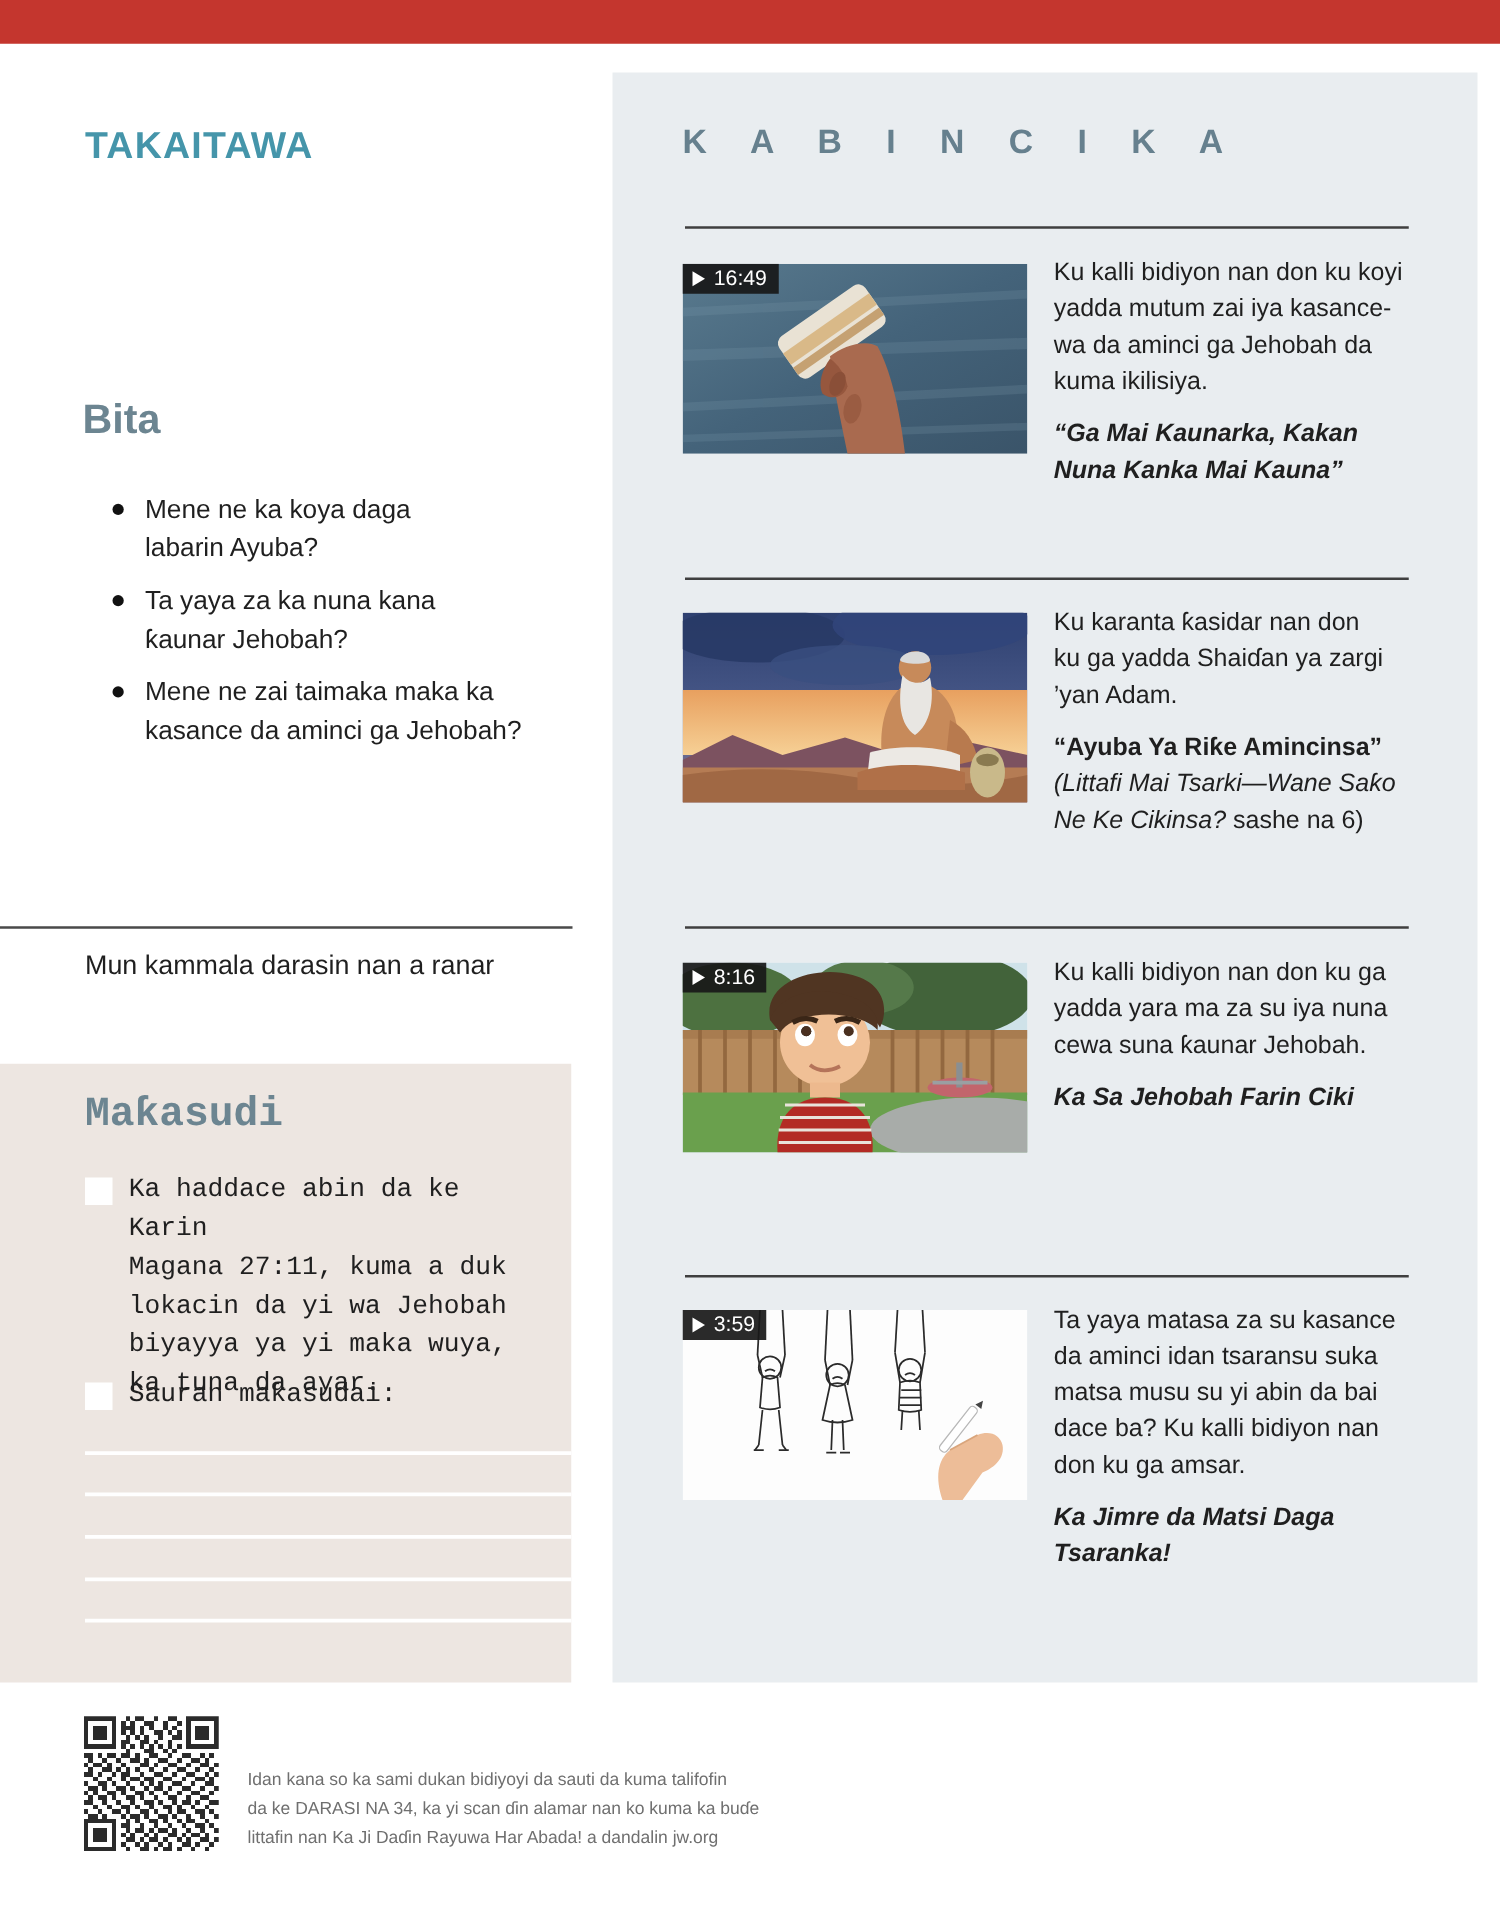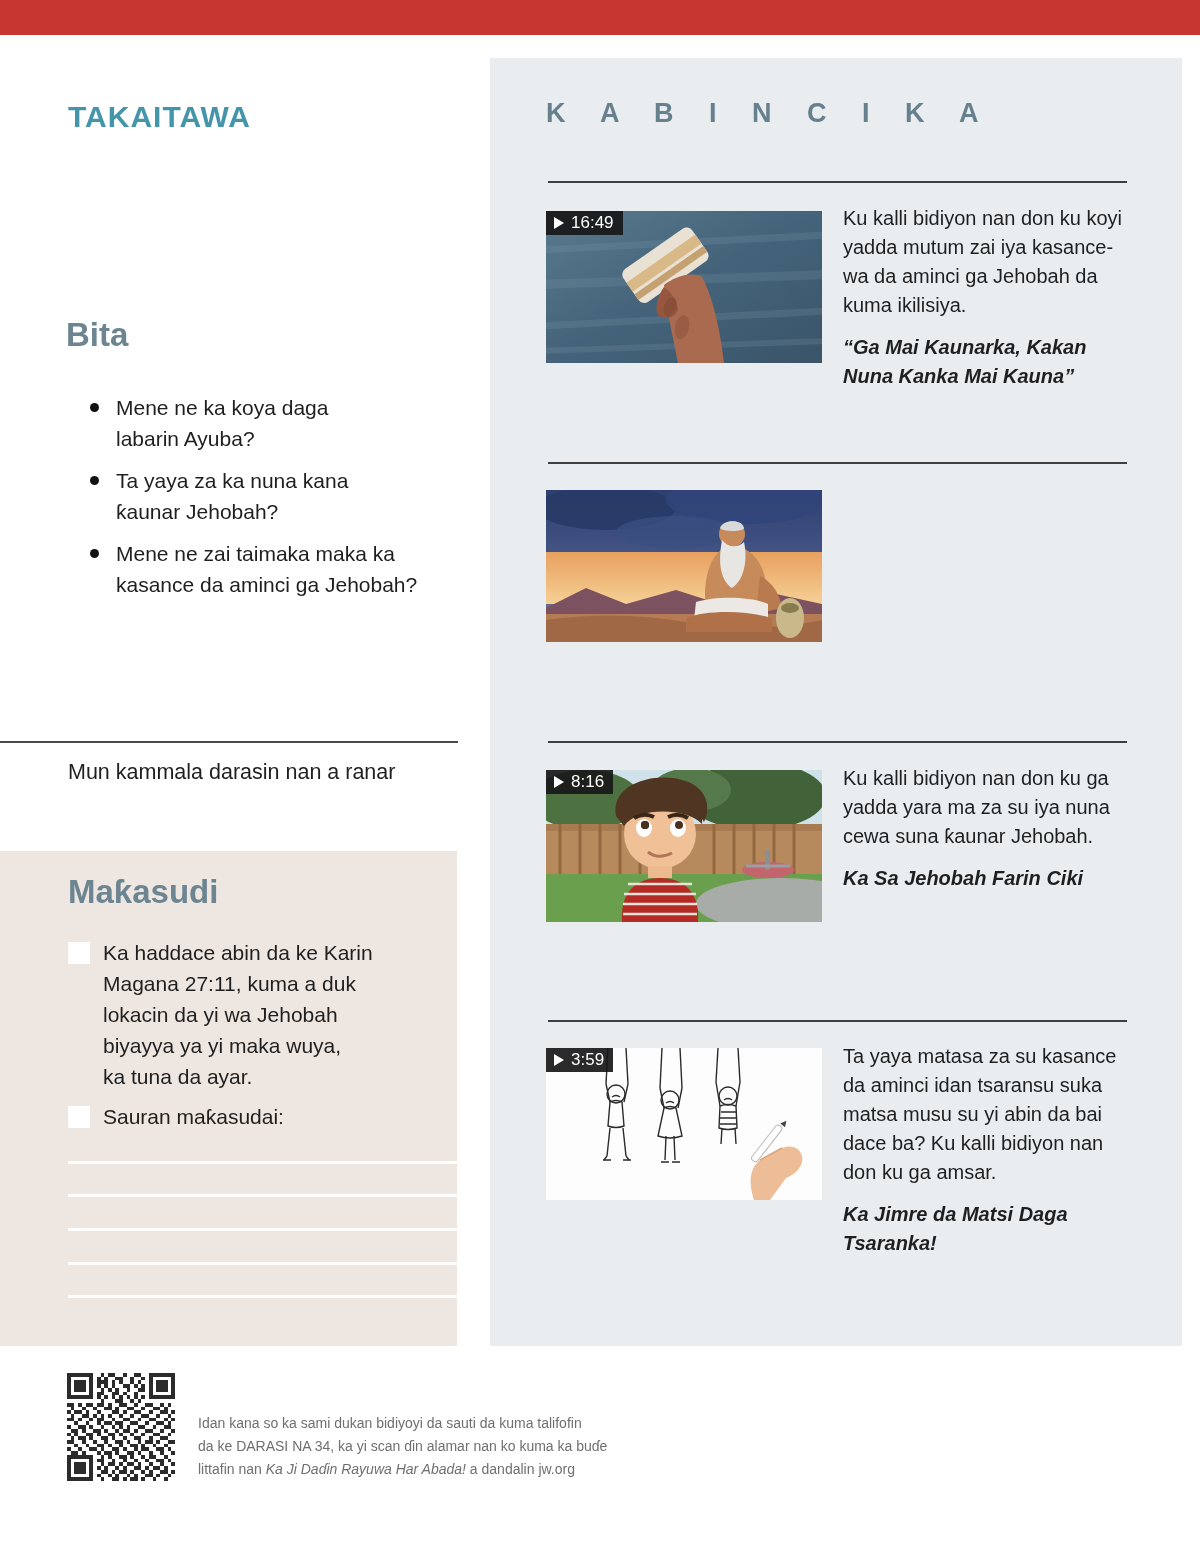--- a/index.html
+++ b/index.html
@@ -16,35 +16,35 @@
   .sum-text{position:absolute;left:68px;top:162px;width:400px;font-size:21.5px;line-height:29px;}
   .bita-title{position:absolute;left:66px;top:316px;font-size:33px;font-weight:bold;color:#6c8591;}
   .bita-list{position:absolute;left:88px;top:392px;width:360px;margin:0;padding:0;list-style:none;}
   .bita-list li{position:relative;padding-left:28px;margin-bottom:11px;font-size:21px;line-height:31px;}
   .bita-list li:before{content:"";position:absolute;left:2px;top:11px;width:9px;height:9px;
                        border-radius:50%;background:#111;}
   .left-rule{position:absolute;left:0;top:741px;width:458px;height:2px;background:#4a4a4a;}
   .date-line{position:absolute;left:68px;top:760px;font-size:21.5px;}
 
   
-  .goals-box{position:absolute;left:0;top:851px;width:457px;height:495px;background:#ede6e1;}
+  .goals-box{position:absolute;left:0;top:851px;width:457px;height:495px;background:#ede6e1;font-family:Liberation Mono, monospace;}
   .goals-title{position:absolute;left:68px;top:22px;font-size:33px;font-weight:bold;color:#6c8591;}
   .goal{position:absolute;left:68px;font-size:21px;line-height:31px;}
   .goal .cb{position:absolute;left:0;top:5px;width:22px;height:22px;background:#ffffff;}
   .goal .gt{display:block;margin-left:35px;width:305px;}
   .g1{top:86px;}
   .g2{top:250px;}
   .wline{position:absolute;left:68px;width:389px;height:3px;background:#ffffff;}
 
   
   .qr{position:absolute;left:67px;top:1373px;width:108px;height:108px;}
   .qr-caption{position:absolute;left:198px;top:1412px;width:600px;font-size:14px;
               line-height:23px;color:#6f6f6f;}
   .qr-caption .ln{display:block;}
-  .qr-caption .it{font-style:italic;}
+  .qr-caption .it{}
 
   
   .panel{position:absolute;left:490px;top:58px;width:692px;height:1288px;background:#e9edf0;}
   .panel-title{position:absolute;left:56px;top:40px;font-size:27px;font-weight:bold;
                letter-spacing:14px;color:#66808e;}
   .rule{position:absolute;left:58px;width:579px;height:2px;background:#3f3f3f;}
   .r1{top:123px;} .r2{top:404px;} .r3{top:683px;} .r4{top:962px;}
 
   .thumb{position:absolute;left:56px;width:276px;height:188px;overflow:hidden;}
   .t1{top:153px;} .t2{top:432px;} .t3{top:712px;} .t4{top:990px;}
@@ -422,20 +422,28 @@
         <circle cx="186" cy="44" r="13" fill="#c78a5a"></circle>
         <path d="M174 38 C 176 30, 196 28, 198 38 C 198 42, 176 42, 174 38 Z" fill="#d9d9d9"></path>
         <path d="M176 50 C 172 72, 174 90, 186 98 C 198 90, 202 70, 198 52 C 192 58, 182 58, 176 50 Z" fill="#e8e6e2"></path>
         <path d="M214 86 C 226 92, 234 104, 236 118 L 210 124 Z" fill="#b87a4e"></path>
         <path d="M150 112 C 170 106, 204 106, 222 114 L 222 130 L 148 130 Z" fill="#ece9e4"></path>
         <path d="M140 128 C 160 120, 200 120, 226 128 L 226 142 L 140 142 Z" fill="#b07048"></path>
         <ellipse cx="244" cy="128" rx="14" ry="20" fill="#c9b98a"></ellipse>
         <ellipse cx="244" cy="118" rx="9" ry="5" fill="#8a7a50"></ellipse>
       </svg>
     </div>
+    <div class="itext x2">
+      <p class="body pre">Ku karanta ƙasidar nan don
+ku ga yadda Shaiɗan ya zargi
+’yan Adam.</p>
+      <p class="tbold">“Ayuba Ya Riƙe Amincinsa”</p>
+      <p class="trest"><span class="ti pre">(Littafi Mai Tsarki—Wane Saƙo
+Ne Ke Cikinsa?</span><span> sashe na 6)</span></p>
+    </div>
 
     <div class="thumb t3">
       <svg viewBox="0 0 276 152" preserveAspectRatio="none">
         <rect width="276" height="152" fill="#cfe2e9"></rect>
         <ellipse cx="40" cy="30" rx="55" ry="30" fill="#4d7140"></ellipse>
         <ellipse cx="210" cy="26" rx="70" ry="34" fill="#42633a"></ellipse>
         <ellipse cx="145" cy="20" rx="40" ry="22" fill="#55794a"></ellipse>
         <rect y="54" width="276" height="52" fill="#b68a5c"></rect>
         <rect y="54" width="276" height="7" fill="#a87c50"></rect>
         <g stroke="#93683f" stroke-width="3">

